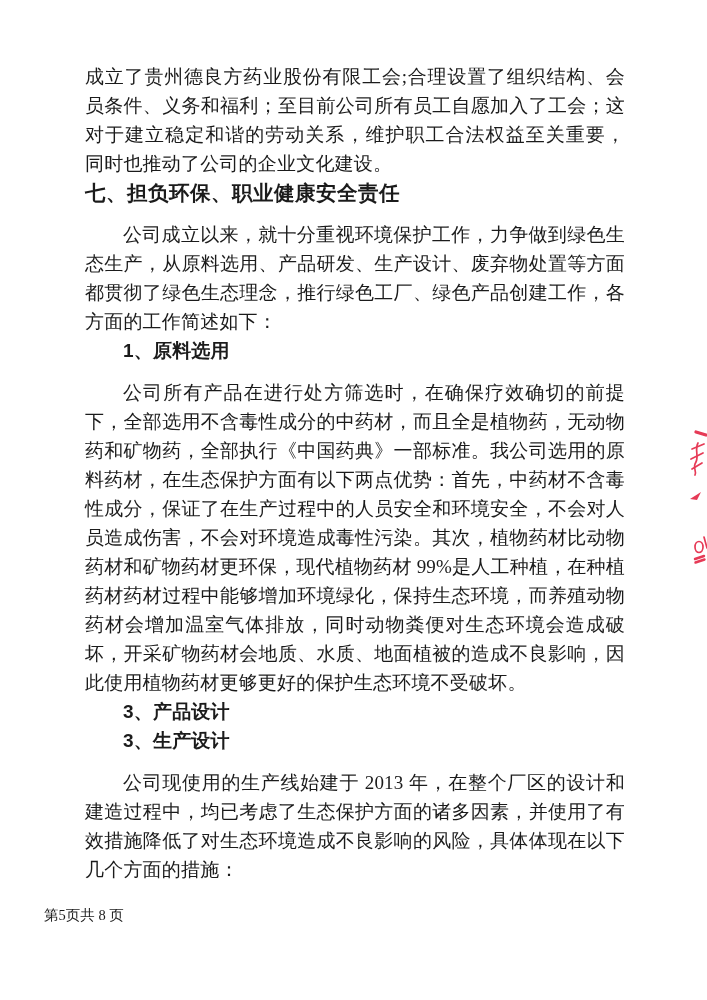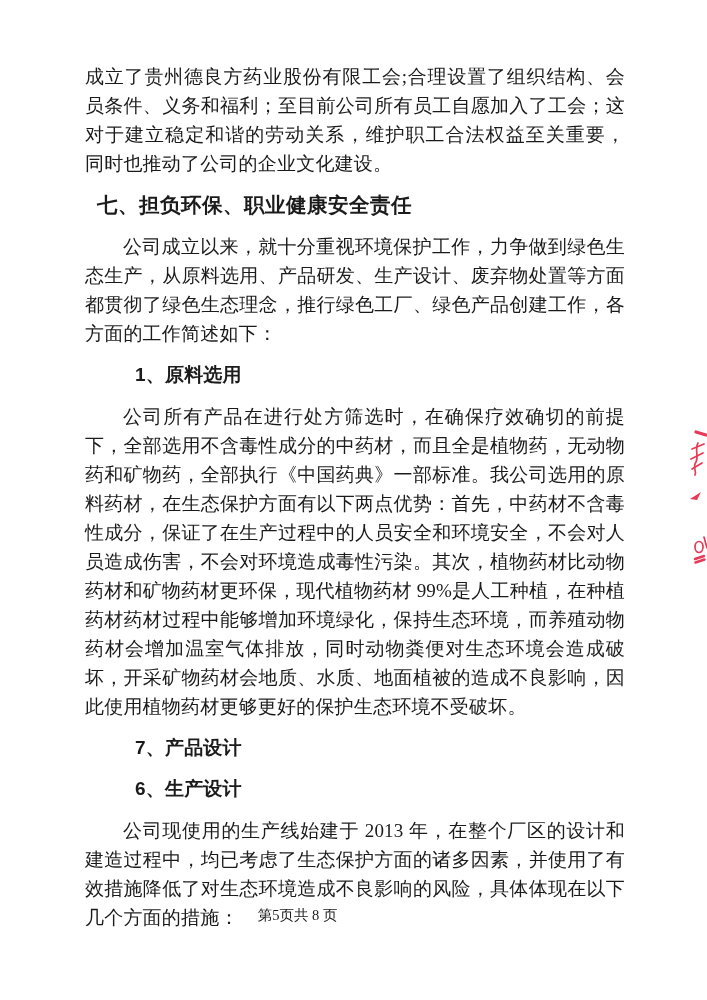--- a/index.html
+++ b/index.html
@@ -19,46 +19,47 @@
     width: 540px;
     font-size: 19px;
     line-height: 29px;
     text-align: justify;
     letter-spacing: 0.2px;
   }
   .content p { margin: 0; }
   p.para { text-indent: 2em; margin-top: 13px; }
   p.cont { text-indent: 0; }
   .section-heading {
-    margin: 12px;
+    margin: 0;
     font-family: "Liberation Sans", "DejaVu Sans", sans-serif;
     font-weight: 700;
     font-size: 20.5px;
     line-height: 29px;
     text-align: left;
     letter-spacing: 0.5px;
   }
   .sub-heading {
-    margin: 12px;
+    margin: 0;
     font-family: "Liberation Sans", "DejaVu Sans", sans-serif;
     font-weight: 700;
     font-size: 19px;
     line-height: 29px;
     padding-left: 2em;
     text-align: left;
   }
   .footer {
     position: absolute;
     top: 905px;
     left: 0;
     right: 112px;
-    text-align: center;
+    text-align: left;
     font-size: 14.5px;
     line-height: 20px;
     color: #1b1b1b;
+    padding-left: 44px;
   }
   .margin-marks {
     position: absolute;
     left: 684px;
     top: 428px;
     width: 23px;
     height: 140px;
     pointer-events: none;
   }
 </style>
@@ -66,22 +67,22 @@
 <body>
 
 <div class="page">
 
   <div class="content">
     <p class="cont">成立了贵州德良方药业股份有限工会;合理设置了组织结构、会员条件、义务和福利；至目前公司所有员工自愿加入了工会；这对于建立稳定和谐的劳动关系，维护职工合法权益至关重要， 同时也推动了公司的企业文化建设。</p>
     <h2 class="section-heading">七、担负环保、职业健康安全责任</h2>
     <p class="para">公司成立以来，就十分重视环境保护工作，力争做到绿色生态生产，从原料选用、产品研发、生产设计、废弃物处置等方面都贯彻了绿色生态理念，推行绿色工厂、绿色产品创建工作，各方面的工作简述如下：</p>
     <h3 class="sub-heading">1、原料选用</h3>
     <p class="para">公司所有产品在进行处方筛选时，在确保疗效确切的前提下，全部选用不含毒性成分的中药材，而且全是植物药，无动物药和矿物药，全部执行《中国药典》一部标准。我公司选用的原料药材，在生态保护方面有以下两点优势：首先，中药材不含毒性成分，保证了在生产过程中的人员安全和环境安全，不会对人员造成伤害，不会对环境造成毒性污染。其次，植物药材比动物药材和矿物药材更环保，现代植物药材 99%是人工种植，在种植药材药材过程中能够增加环境绿化，保持生态环境，而养殖动物药材会增加温室气体排放，同时动物粪便对生态环境会造成破坏，开采矿物药材会地质、水质、地面植被的造成不良影响，因此使用植物药材更够更好的保护生态环境不受破坏。</p>
-    <h3 class="sub-heading">7、产品设计</h3>
-    <h3 class="sub-heading">6、生产设计</h3>
+    <h3 class="sub-heading">3、产品设计</h3>
+    <h3 class="sub-heading">3、生产设计</h3>
     <p class="para">公司现使用的生产线始建于 2013 年，在整个厂区的设计和建造过程中，均已考虑了生态保护方面的诸多因素，并使用了有效措施降低了对生态环境造成不良影响的风险，具体体现在以下几个方面的措施：</p>
 
   </div>
 
   <div class="footer">
     <span>第5页共 8 页</span>
   </div>
 
   <svg class="margin-marks" width="23" height="140" viewBox="0 0 23 140" xmlns="http://www.w3.org/2000/svg">
 

